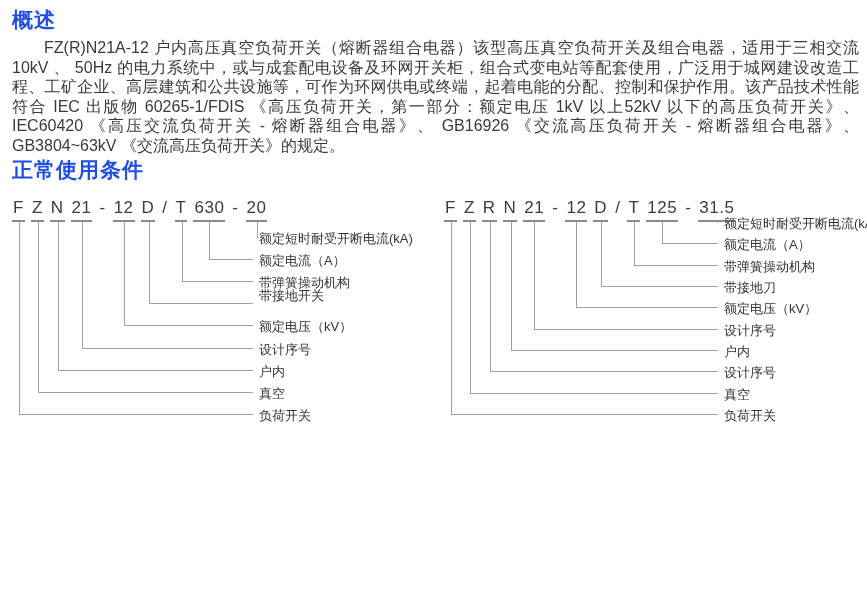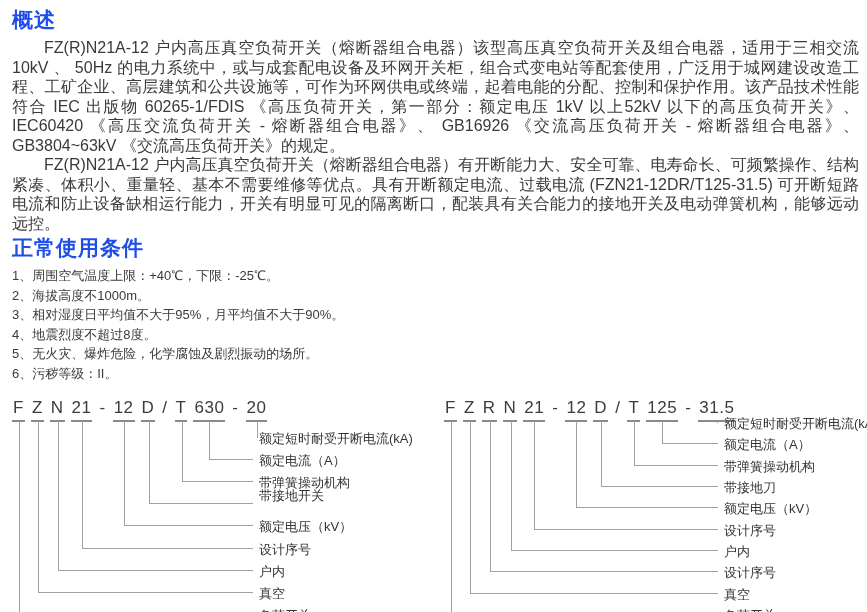--- a/index.html
+++ b/index.html
@@ -68,33 +68,24 @@
   }
 </style>
 </head>
 <body>
 
 <div class="page">
 
   <div class="overview">
     <h2 class="sec-title">概述</h2>
     <p>FZ(R)N21A-12 户内高压真空负荷开关（熔断器组合电器）该型高压真空负荷开关及组合电器，适用于三相交流 10kV 、 50Hz 的电力系统中，或与成套配电设备及环网开关柜，组合式变电站等配套使用，广泛用于城网建设改造工程、工矿企业、高层建筑和公共设施等，可作为环网供电或终端，起着电能的分配、控制和保护作用。该产品技术性能符合 IEC 出版物 60265-1/FDIS 《高压负荷开关，第一部分：额定电压 1kV 以上52kV 以下的高压负荷开关》、 IEC60420 《高压交流负荷开关 - 熔断器组合电器》、 GB16926 《交流高压负荷开关 - 熔断器组合电器》、 GB3804~63kV 《交流高压负荷开关》的规定。</p>
-    <p>FZ(R)N21A-12 户内高压真空负荷开关（熔断器组合电器）有开断能力大、安全可靠、电寿命长、可频繁操作、结构紧凑、体积小、重量轻、基本不需要维修等优点。具有开断额定电流、过载电流 (FZN21-12DR/T125-31.5) 可开断短路电流和防止设备缺相运行能力，开关有明显可见的隔离断口，配装具有关合能力的接地开关及电动弹簧机构，能够远动远控。</p>
   </div>
 
   <div>
     <h2 class="sec-title">正常使用条件</h2>
-    <div class="cond-list">
-      <div class="cond-item">1、周围空气温度上限：+40℃，下限：-25℃。</div>
-      <div class="cond-item">2、海拔高度不1000m。</div>
-      <div class="cond-item">3、相对湿度日平均值不大于95%，月平均值不大于90%。</div>
-      <div class="cond-item">4、地震烈度不超过8度。</div>
-      <div class="cond-item">5、无火灾、爆炸危险，化学腐蚀及剧烈振动的场所。</div>
-      <div class="cond-item">6、污秽等级：II。</div>
-    </div>
   </div>
 
   <div>
     <div class="diagrams">
       <div class="diagram" id="diagram-0">
           <div class="model-row"><span class="tok coded">F</span><span class="tok coded">Z</span><span class="tok coded">N</span><span class="tok coded">21</span><span class="tok">-</span><span class="tok coded">12</span><span class="tok coded">D</span><span class="tok">/</span><span class="tok coded">T</span><span class="tok coded">630</span><span class="tok">-</span><span class="tok coded">20</span></div>
           <div class="diag-label" style="left: 247px; top: 33px;">额定短时耐受开断电流(kA)</div>
           <div class="diag-label" style="left: 247px; top: 55.1px;">额定电流（A）</div>
           <div class="diag-label" style="left: 247px; top: 77.2px;">带弹簧操动机构</div>
           <div class="diag-label" style="left: 247px; top: 90px; text-align: center;">带接地开关</div>

